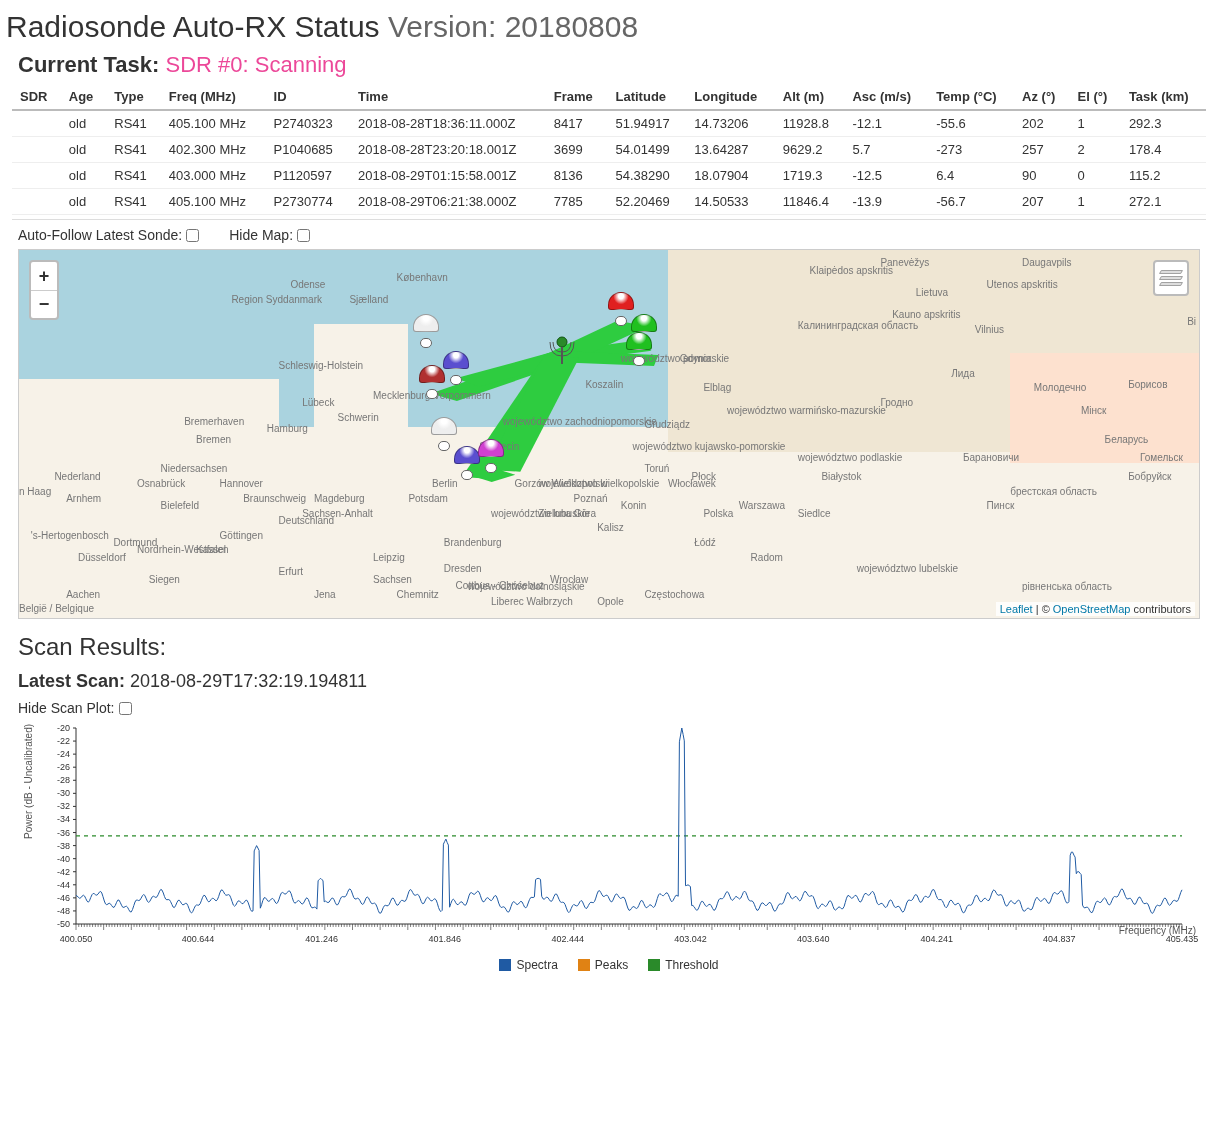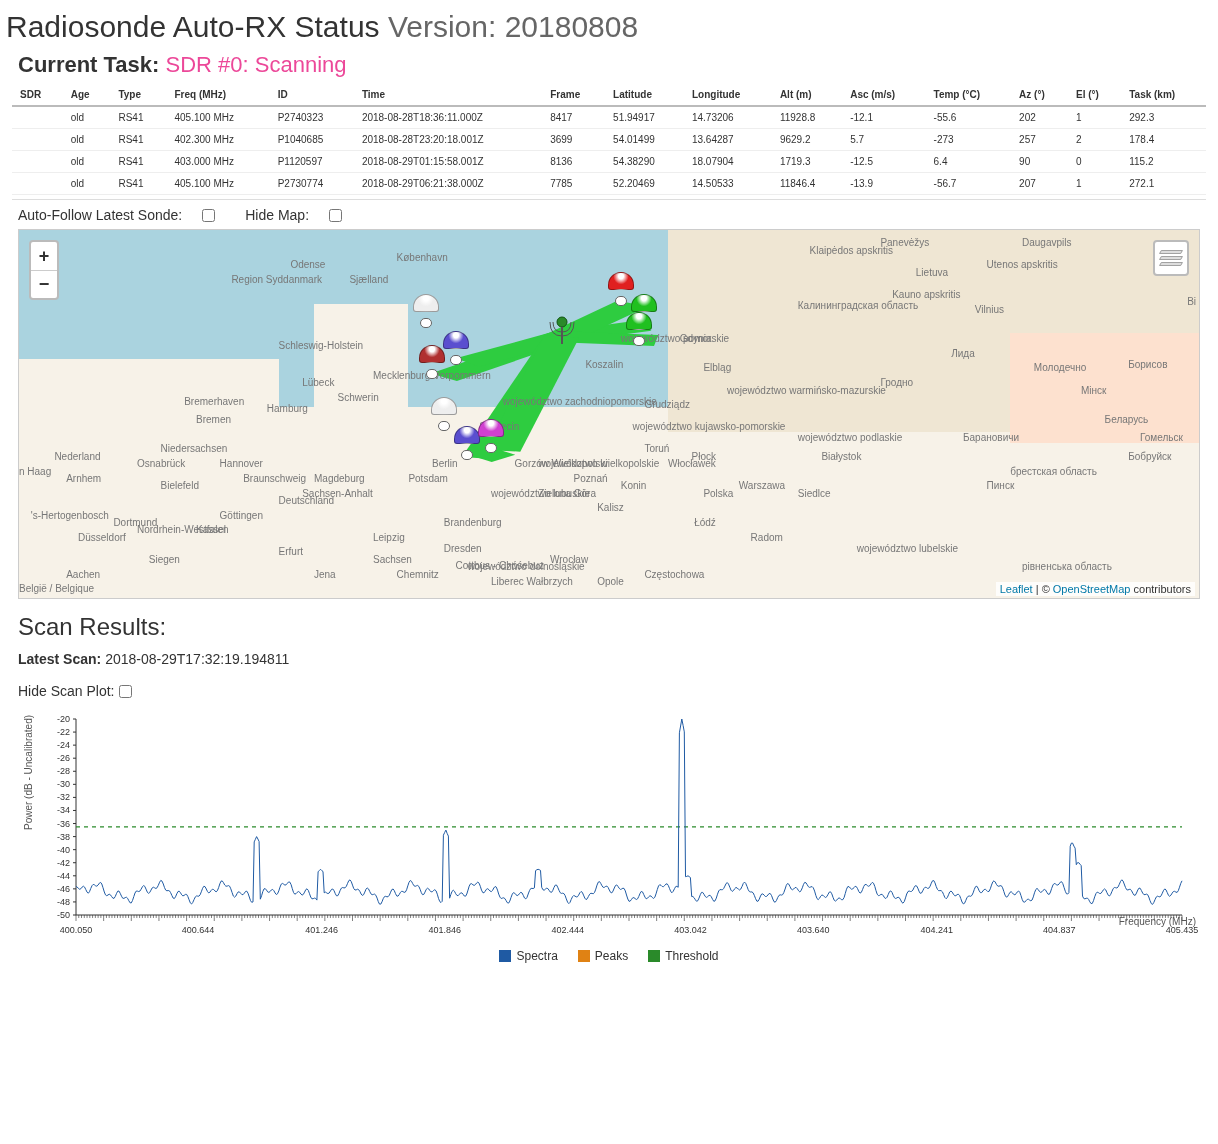--- a/index.html
+++ b/index.html
@@ -3,25 +3,25 @@
 <meta charset="utf-8">
 <style>
 * { box-sizing: border-box; margin: 0; padding: 0; }
 body { font-family: Verdana, Geneva, sans-serif; font-size: 13px; color: #333; background: #fff; padding: 6px; width: 1218px; }
 h1 { font-size: 30px; font-weight: normal; margin: 4px 0 8px 0; }
 h1 .light { color: #666; }
 h2 { font-size: 22px; font-weight: normal; margin: 6px 0 6px 12px; }
 h2 .light { color: #ec4899; font-weight: normal; }
 .section-h2 { font-size: 24px; font-weight: normal; margin: 14px 0 10px 12px; }
 .table-wrap { overflow-x: auto; overflow-y: auto; max-height: 140px; margin: 0 6px; border-bottom: 1px solid #ddd; padding-bottom:4px; }
-table.data { border-collapse: collapse; width: 100%; font-size: 10px; }
+table.data { border-collapse: collapse; width: 100%; font-size: 13px; }
 table.data th { text-align: left; font-weight: bold; padding: 5px 8px; border-bottom: 2px solid #bbb; background: #fff; color: #333; white-space: nowrap; }
 table.data td { text-align: left; padding: 5px 8px; border-bottom: 1px solid #eee; white-space: nowrap; }
 .controls-row { margin: 6px 12px; display: flex; align-items: center; gap: 30px; font-size: 14px; }
-.controls-row label { display:flex; align-items:center; gap:20px;}
+.controls-row label { display:flex; align-items:center; gap:4px;}
 .map { position: relative; width: calc(100% - 24px); height: 370px; margin: 0 12px; border: 1px solid #ccc; overflow: hidden; background: #aad3df; }
 .map .land { position:absolute; left:0; top:48%; width:100%; height:60%; background:#f7f2e8;}
 .map .land2 { position:absolute; left:0; top:35%; width:22%; height:20%; background:#f7f2e8;}
 .map .land3 { position:absolute; left:25%; top:20%; width:8%; height:30%; background:#f7f2e8;}
 .map .land4 { position:absolute; left:55%; top:0; width:50%; height:55%; background:#efe6d3;}
 .map .belarus { position:absolute; right:0; top:28%; width:16%; height:30%; background:#fde1cf; }
 .map .city { position:absolute; font-size:10px; color:#777; white-space:nowrap; }
 .zoom-ctrl { position:absolute; left:10px; top:10px; background:#fff; border:2px solid #bbb; border-radius:4px; width:30px; }
 .zoom-btn { width:100%; height:28px; display:flex; align-items:center; justify-content:center; font-size:18px; font-weight:bold; cursor:pointer; }
 .zoom-btn + .zoom-btn { border-top:1px solid #ccc; }
@@ -29,23 +29,23 @@
 .layers-ico { width:22px; height:22px; position:relative; }
 .layers-ico span { position:absolute; left:0; width:22px; height:6px; background:#ddd; border:1px solid #999; transform: skewX(-30deg) scaleY(0.6); }
 .attrib { position:absolute; right:4px; bottom:2px; font-size:11px; background:rgba(255,255,255,0.8); padding:1px 4px; color:#333;}
 .attrib a { color:#0078a8; text-decoration:none;}
 .balloon { position:absolute; width:26px; height:34px; }
 .balloon .canopy { position:absolute; top:0; left:0; width:26px; height:18px; border-radius: 13px 13px 3px 3px; }
 .balloon .basket { position:absolute; bottom:0; left:7px; width:12px; height:10px; border-radius: 6px; background:#fff; border:1px solid #666;}
 .station { position:absolute; }
 .station svg { width:26px; height:30px; }
 svg.lines line { stroke: #2ecc40; stroke-width: 3; }
-.scan-info { margin: 8px 12px; font-size: 14px; }
+.scan-info { margin: 8px 12px; font-size: 18px; }
 .scan-info b { font-weight:bold; }
-.scan-ctrl { margin: 16px 12px; font-size:14px; display:flex; align-items:center; gap:4px;}
+.scan-ctrl { margin: 8px 12px; font-size:14px; display:flex; align-items:center; gap:4px;}
 .chart-wrap { position:relative; width: calc(100% - 20px); height: 230px; margin: 8px 8px 4px 8px; }
 .chart-wrap svg { width:100%; height:100%; display:block; overflow:visible; }
 .legend { display:flex; gap:20px; justify-content:center; font-size:12px; margin-top:4px; }
 .legend .item { display:flex; align-items:center; gap:5px; }
 .legend .sw { width:12px; height:12px; }
 .yaxis-label { position:absolute; left:14px; top:50%; transform: translateY(-50%) rotate(-90deg); transform-origin: left center; font-size:10px; color:#555; white-space:nowrap;}
 .hscroll { overflow-x: scroll; margin: 0 6px; }
 .hscroll-inner { width: 110%; height:1px; }
 .xlabel { position:absolute; right:4px; bottom:18px; font-size:10px; color:#555;}
 </style>

